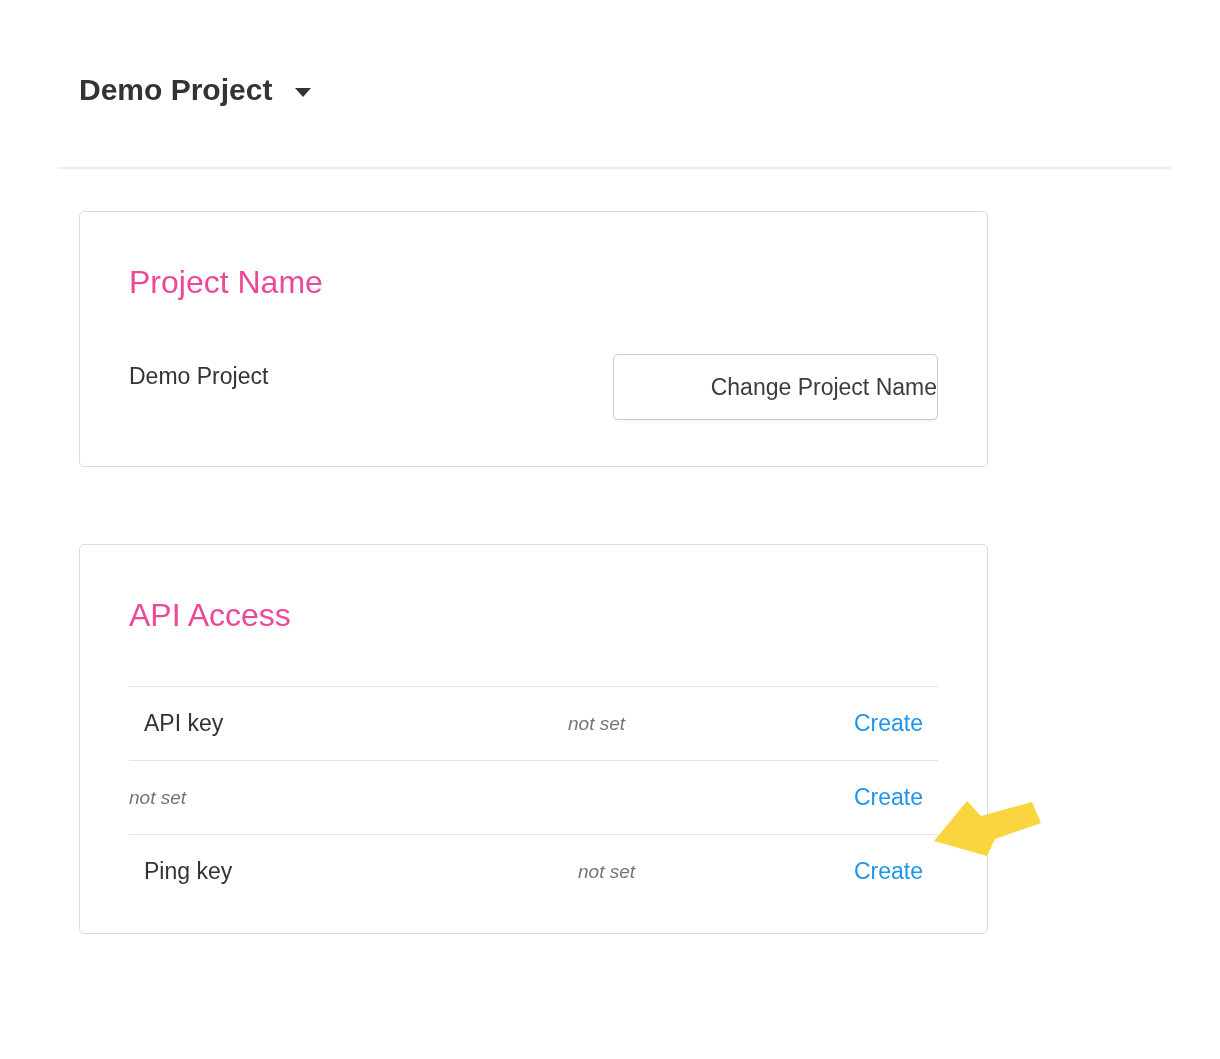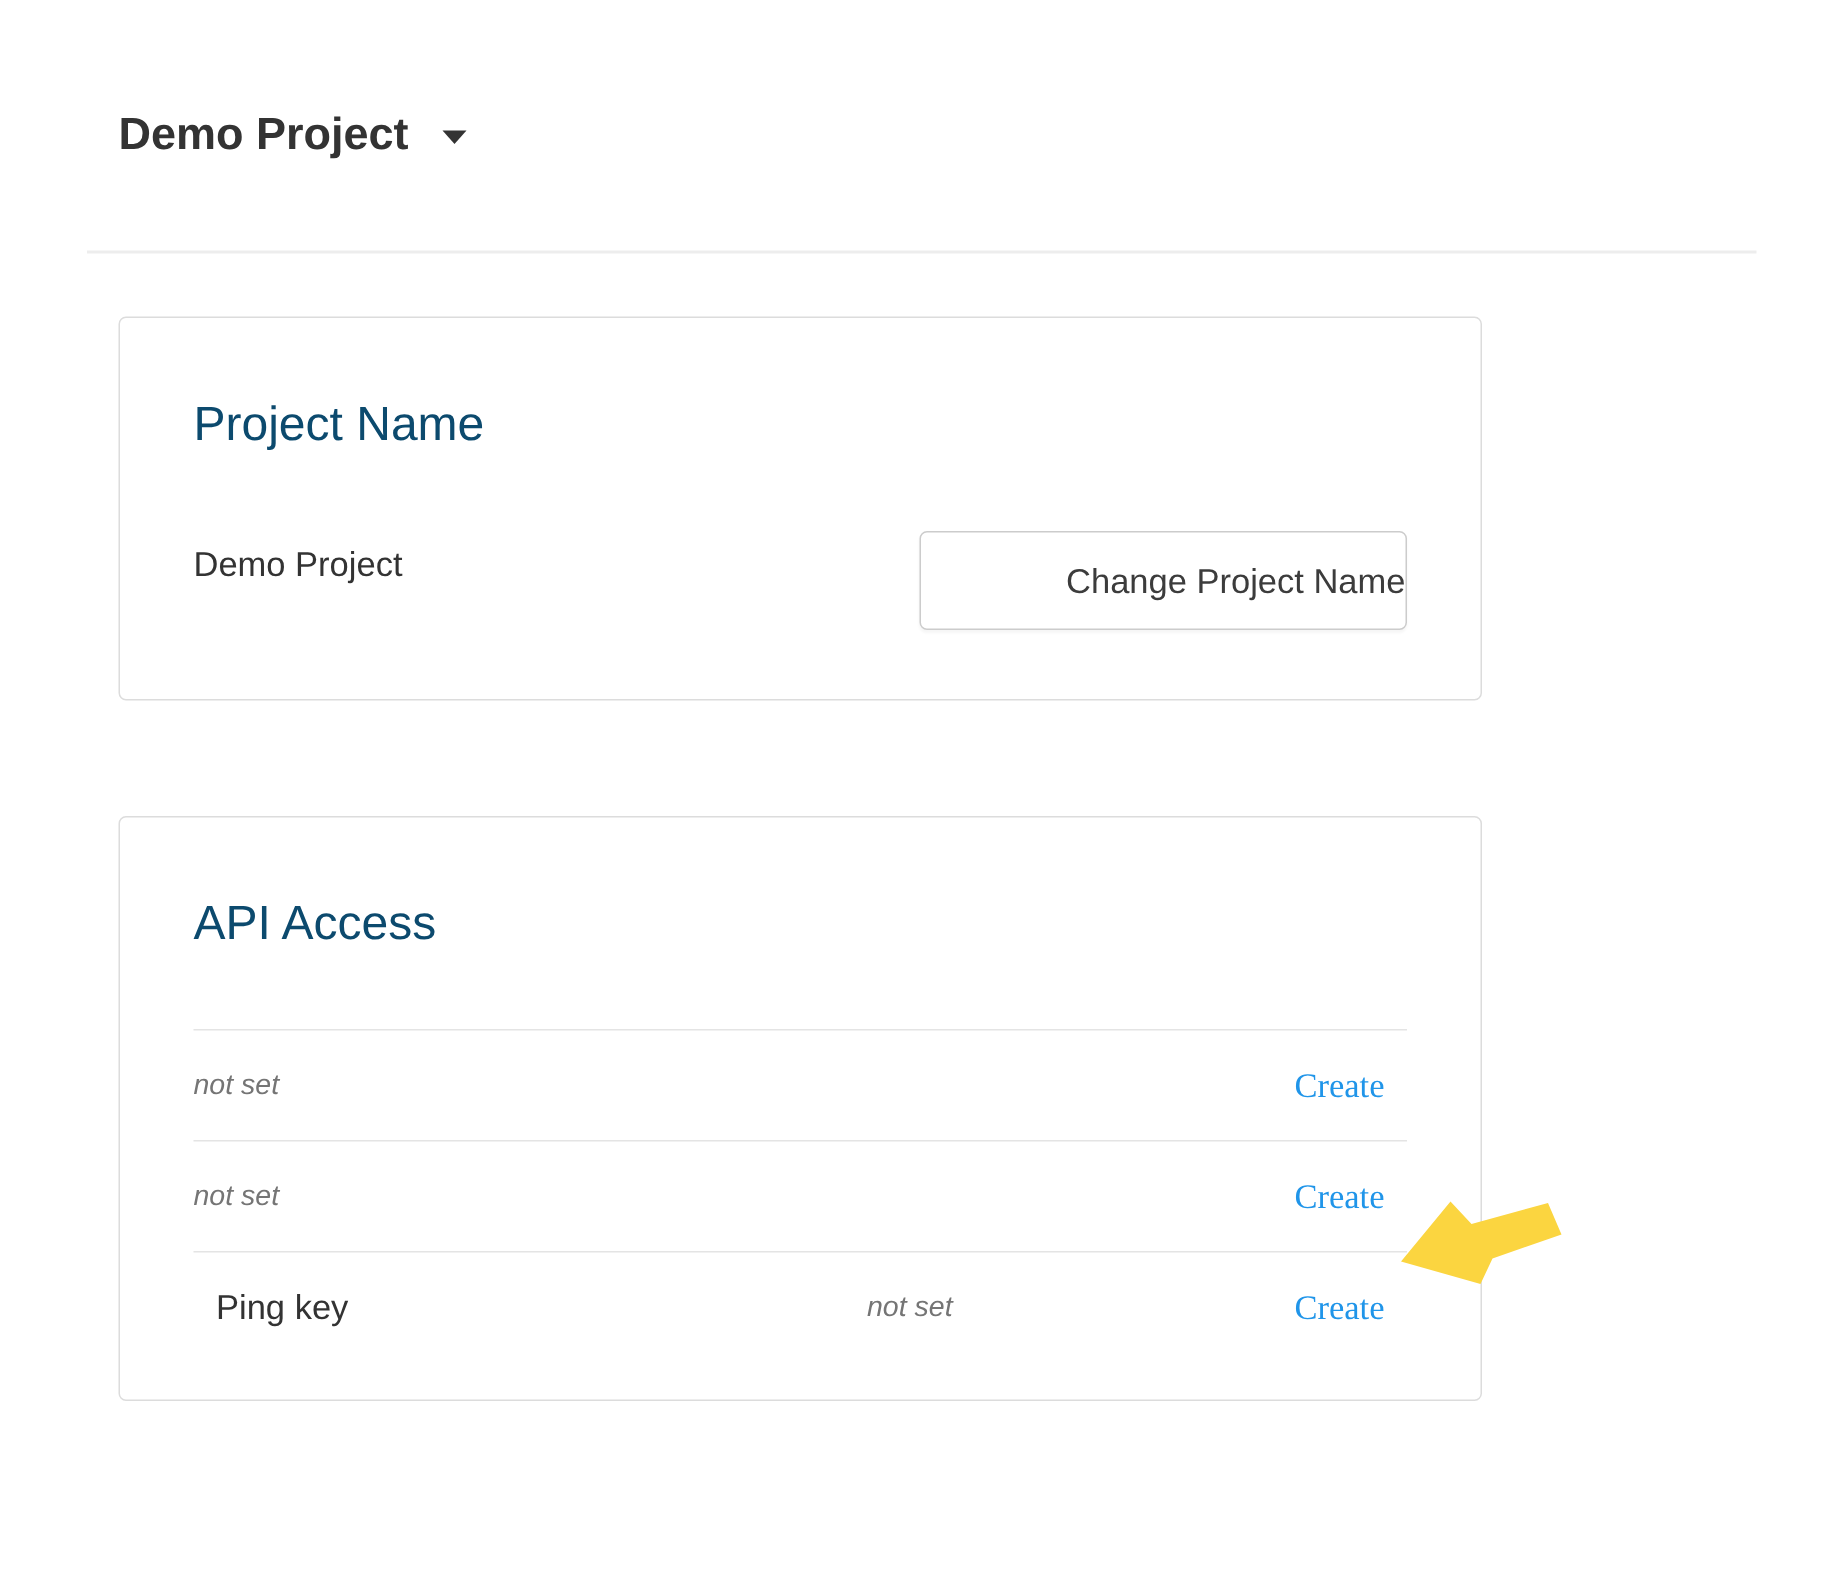--- a/index.html
+++ b/index.html
@@ -81,21 +81,21 @@
   }
   .card-project { top: 211px; height: 256px; }
   .card-api     { top: 544px; height: 390px; }
 
   .card-title {
     position: absolute;
     left: 49px;
     top: 52px;
     font-size: 32px;
     font-weight: 400;
-    color: #0c4a6e;
+    color: #ec4899;
     line-height: 37px;
   }
 
   .project-value {
     position: absolute;
     left: 49px;
     top: 150px;
     font-size: 23px;
     color: #333;
     line-height: 28px;
@@ -142,21 +142,20 @@
     font-style: italic;
     color: #757575;
   }
   .api-action {
     margin-left: auto;
     margin-right: 15px;
     font-size: 23px;
     color: #2095e9;
     text-decoration: none;
     cursor: pointer;
-    font-family: Liberation Serif, serif;
   }
 
   
   .arrow-svg {
     position: absolute;
     left: 928px;
     top: 790px;
     width: 120px;
     height: 80px;
     z-index: 10;
@@ -179,20 +178,21 @@
   <section class="card card-project">
     <h1 class="card-title">Project Name</h1>
     <div class="project-value">Demo Project</div>
     <button class="change-name-btn">Change Project Name</button>
   </section>
 
   <section class="card card-api">
     <h1 class="card-title">API Access</h1>
 
     <div class="api-row api-row-0">
+      <span class="api-label">API key</span>
       <span class="api-value">not set</span>
       <a class="api-action">Create</a>
     </div>
 
     <div class="api-row api-row-1">
       <span class="api-value">not set</span>
       <a class="api-action">Create</a>
     </div>
 
     <div class="api-row api-row-2">

